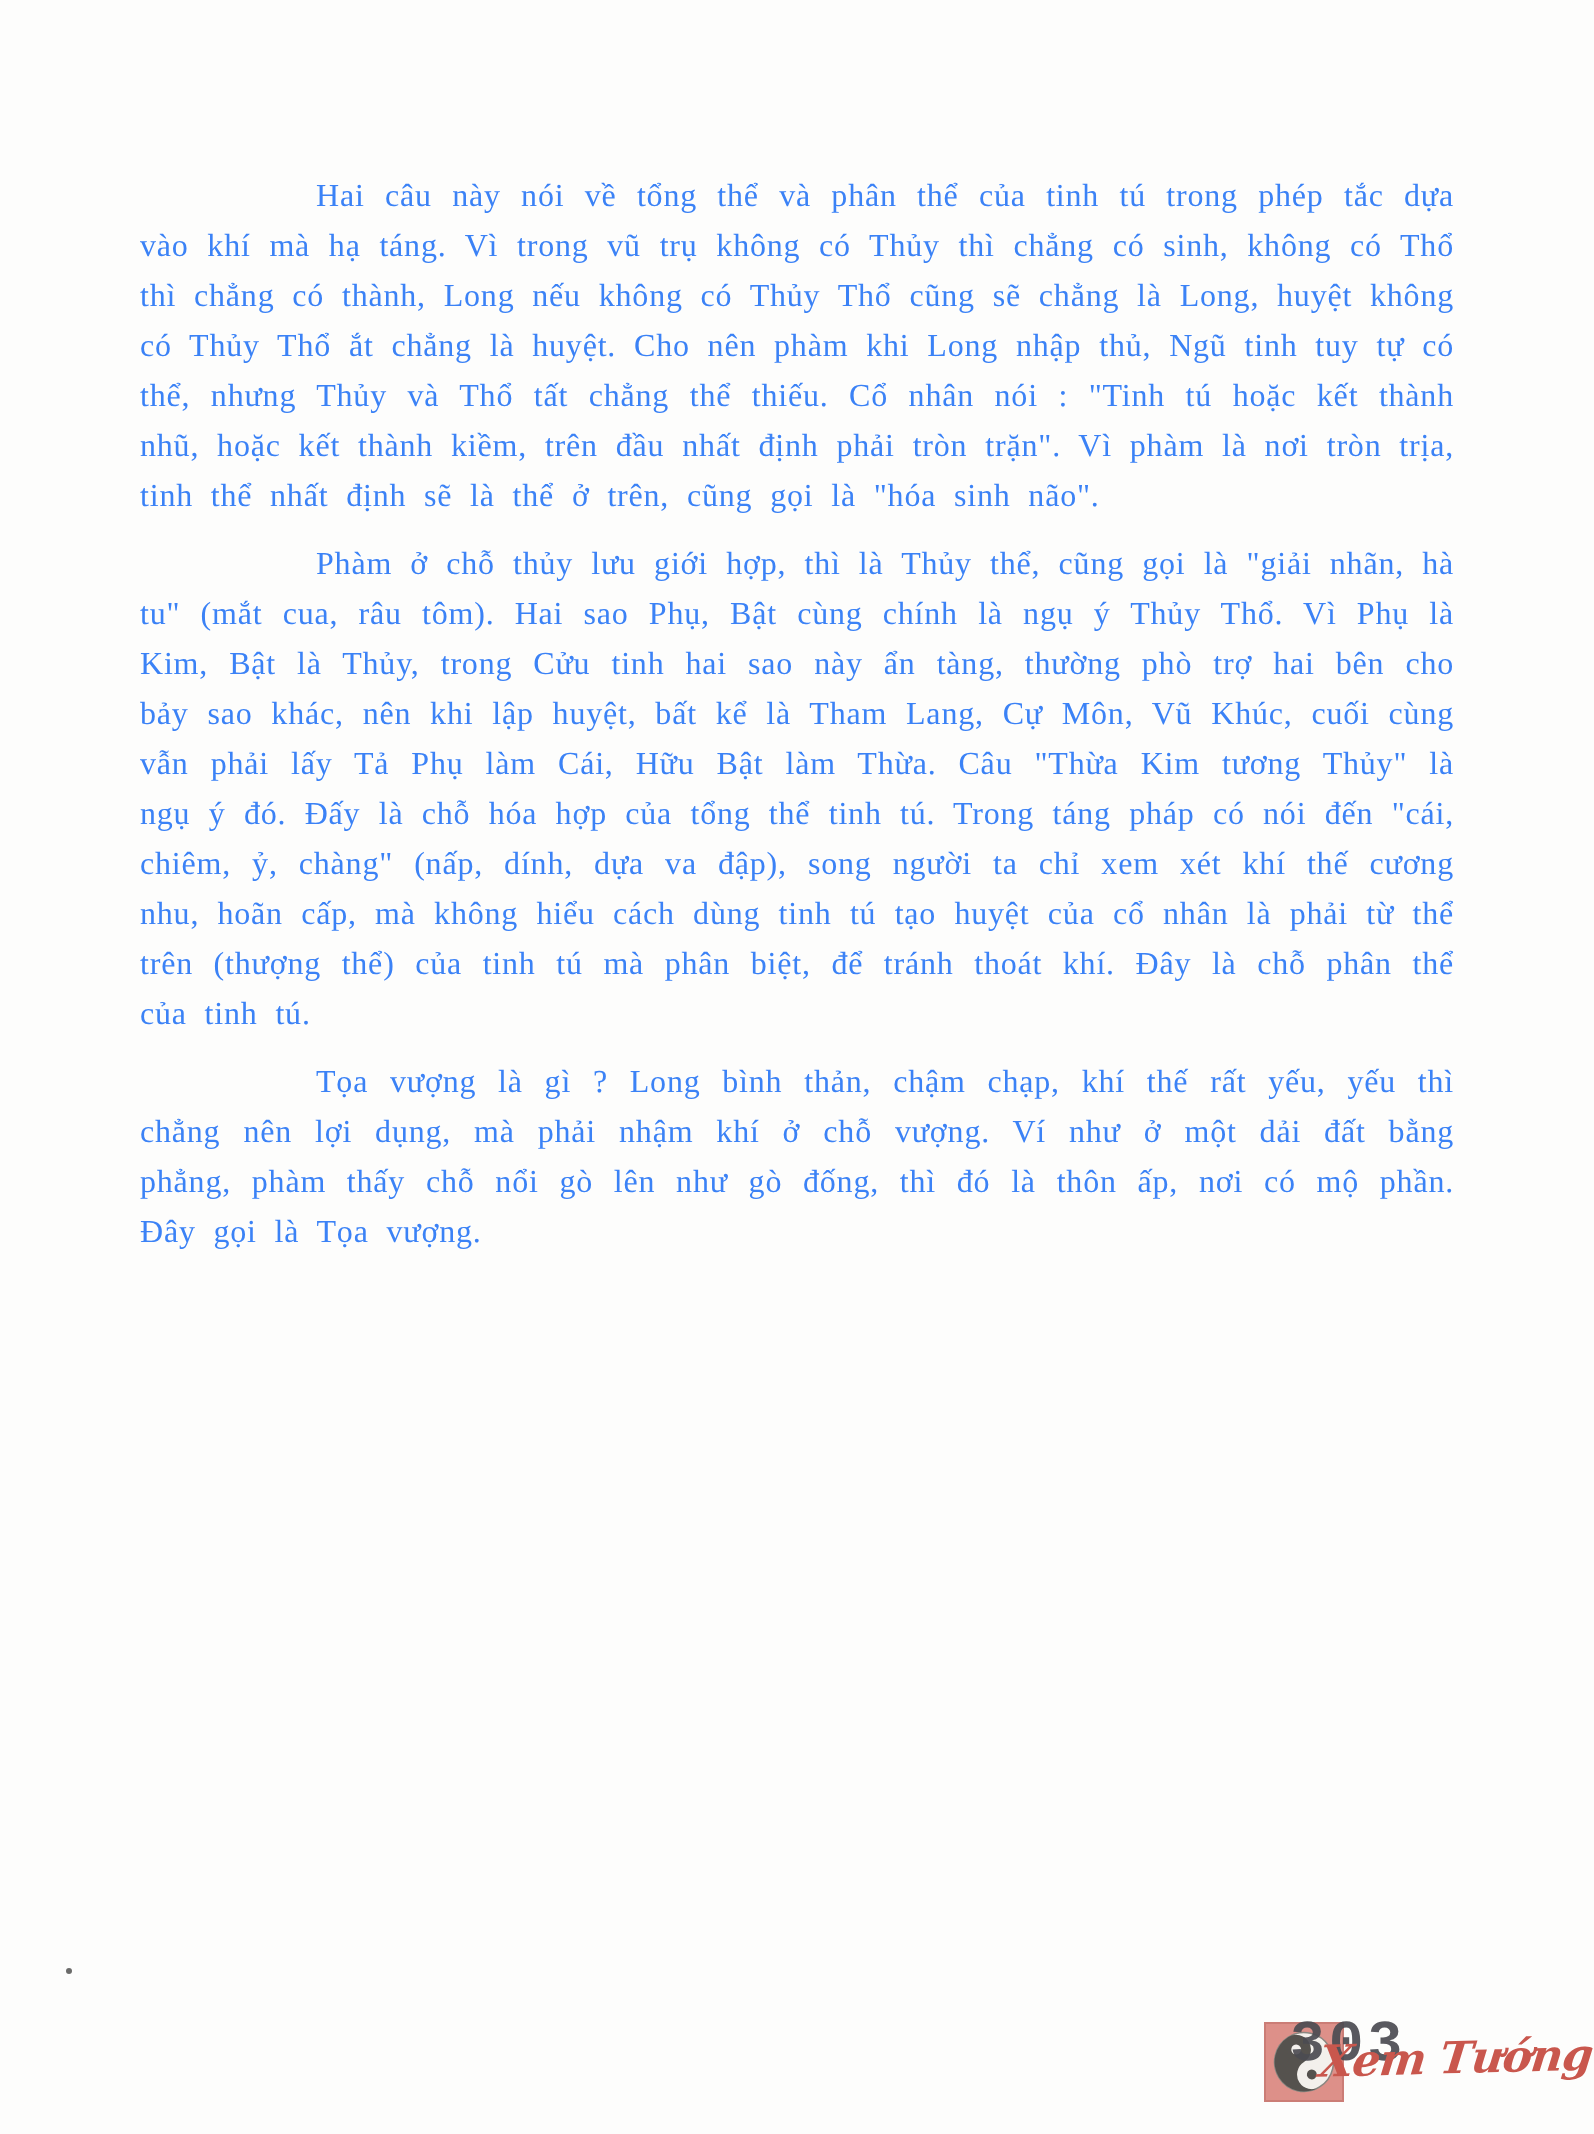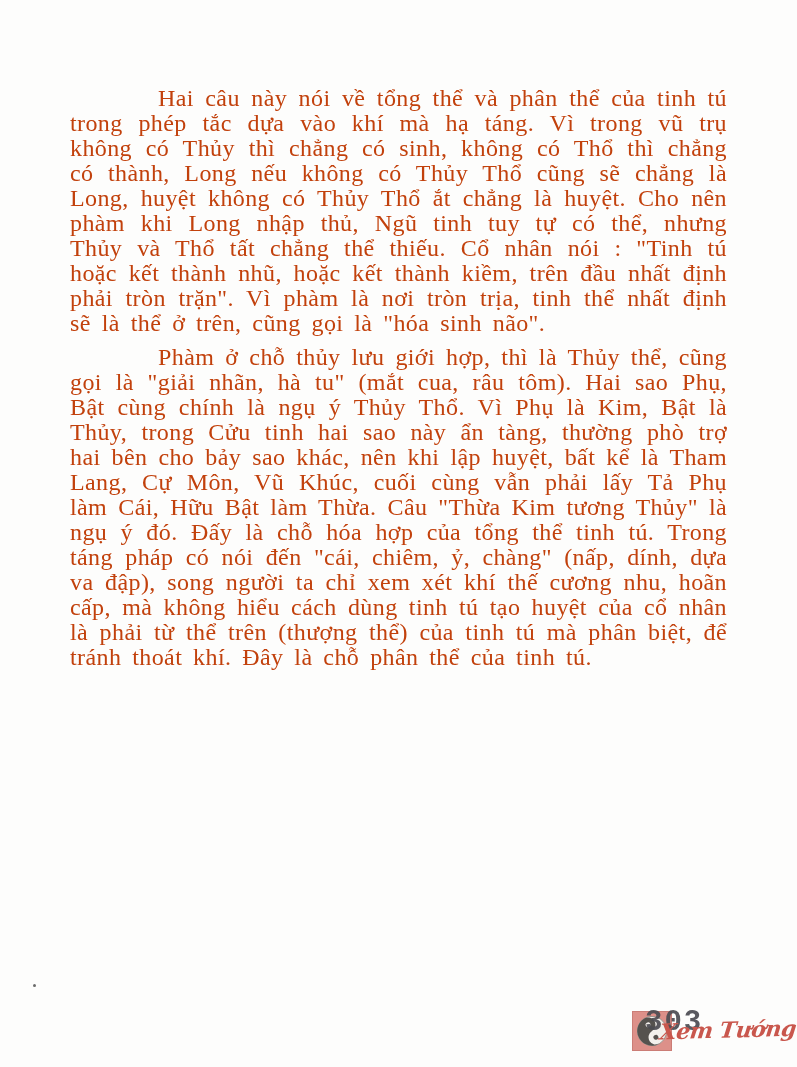--- a/index.html
+++ b/index.html
@@ -15,27 +15,27 @@
     color: #17171a;
     overflow: hidden;
   }
   .text-block {
     position: absolute;
     left: 70px; top: 86px;
     width: 657px;
   }
   .text-block p {
     margin: 0 0 9px 0;
-    font-size: 24px;
+    font-size: 16px;
     line-height: 25px;
     text-align: justify;
     text-indent: 88px;
     word-spacing: 4.5px;
     letter-spacing: 0.4px;
-    color: #c2410c;
+    color: #3b82f6;
   }
   .text-block p.footnote-par {
     text-indent: 36px;
   }
   .text-block p:last-child { margin-bottom: 0; }
 
   .scan-speck {
     position: absolute;
     left: 33px; top: 984px;
     width: 3px; height: 3px;
@@ -82,20 +82,21 @@
   }
 </style>
 </head>
 <body>
 
 <div class="page">
 
   <div class="text-block">
     <p class="body-par">Hai câu này nói về tổng thể và phân thể của tinh tú trong phép tắc dựa vào khí mà hạ táng. Vì trong vũ trụ không có Thủy thì chẳng có sinh, không có Thổ thì chẳng có thành, Long nếu không có Thủy Thổ cũng sẽ chẳng là Long, huyệt không có Thủy Thổ ắt chẳng là huyệt. Cho nên phàm khi Long nhập thủ, Ngũ tinh tuy tự có thể, nhưng Thủy và Thổ tất chẳng thể thiếu. Cổ nhân nói : "Tinh tú hoặc kết thành nhũ, hoặc kết thành kiềm, trên đầu nhất định phải tròn trặn". Vì phàm là nơi tròn trịa, tinh thể nhất định sẽ là thể ở trên, cũng gọi là "hóa sinh não".</p>
     <p class="body-par">Phàm ở chỗ thủy lưu giới hợp, thì là Thủy thể, cũng gọi là "giải nhãn, hà tu" (mắt cua, râu tôm). Hai sao Phụ, Bật cùng chính là ngụ ý Thủy Thổ. Vì Phụ là Kim, Bật là Thủy, trong Cửu tinh hai sao này ẩn tàng, thường phò trợ hai bên cho bảy sao khác, nên khi lập huyệt, bất kể là Tham Lang, Cự Môn, Vũ Khúc, cuối cùng vẫn phải lấy Tả Phụ làm Cái, Hữu Bật làm Thừa. Câu "Thừa Kim tương Thủy" là ngụ ý đó. Đấy là chỗ hóa hợp của tổng thể tinh tú. Trong táng pháp có nói đến "cái, chiêm, ỷ, chàng" (nấp, dính, dựa va đập), song người ta chỉ xem xét khí thế cương nhu, hoãn cấp, mà không hiểu cách dùng tinh tú tạo huyệt của cổ nhân là phải từ thể trên (thượng thể) của tinh tú mà phân biệt, để tránh thoát khí. Đây là chỗ phân thể của tinh tú.</p>
+    <p class="body-par">Tọa vượng là gì ? Long bình thản, chậm chạp, khí thế rất yếu, yếu thì chẳng nên lợi dụng, mà phải nhậm khí ở chỗ vượng. Ví như ở một dải đất bằng phẳng, phàm thấy chỗ nổi gò lên như gò đống, thì đó là thôn ấp, nơi có mộ phần. Đây gọi là Tọa vượng.</p>
   </div>
 
   <div class="scan-speck"></div>
 
   <div class="footer-mark">
     <div class="logo-box">
       <svg width="38" height="38" viewBox="0 0 40 40">
         <g transform="rotate(-32 20 20)">
           <circle cx="20" cy="20" r="15.5" fill="#f3f0ec" stroke="#8a8781" stroke-width="0.8"></circle>
           <path d="M20 4.5 A15.5 15.5 0 0 0 20 35.5 A7.75 7.75 0 0 1 20 20 A7.75 7.75 0 0 0 20 4.5 Z" fill="#55524e"></path>

